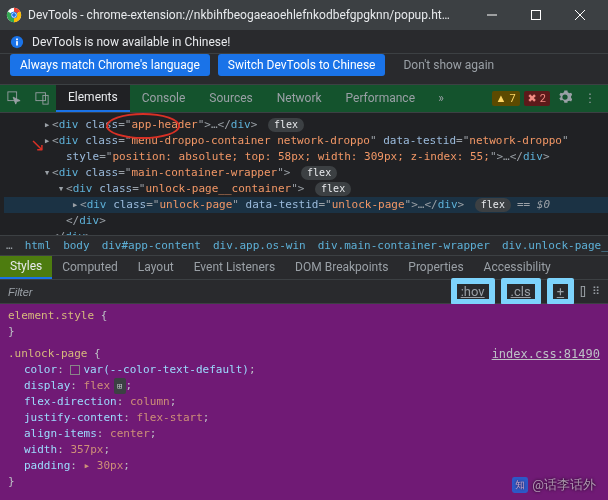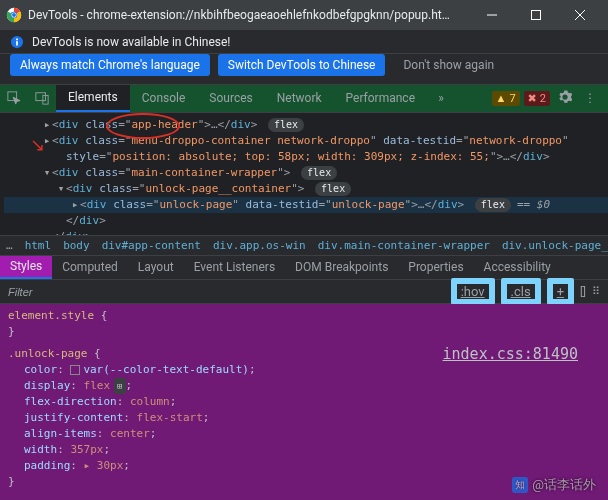--- a/index.html
+++ b/index.html
@@ -176,21 +176,21 @@
   .subtabbar {
     height: 28px;
     background:#292a2d;
     display:flex; align-items:center;
     border-bottom: 1px solid #3c4043;
   }
   .subtab {
     padding: 0 10px; height:100%; display:flex; align-items:center;
     color:#9aa0a6; font-size:12px; cursor:pointer;
   }
-  .subtab.active { color:#e8eaed; border-bottom: 2px solid #1a73e8; background:#a21caf; }
+  .subtab.active { color:#e8eaed; border-bottom: 2px solid #1a73e8; background:#4d7c0f; }
 
   
   .filterrow {
     height: 24px;
     background:#292a2d;
     display:flex; align-items:center;
     border-bottom: 1px solid #3c4043;
     font-size: 11px;
   }
   .filterrow input {
@@ -214,23 +214,23 @@
     color:#bdc1c6;
     flex:1;
     position:relative;
   }
   .css-sel { color:#d7ba7d; }
   .css-prop { color:#9cdcfe; }
   .css-val  { color:#ce9178; }
   .css-var  { color:#9cdcfe; }
   .css-brace { color:#bdc1c6; }
   .css-link {
-    position:absolute; right:22px;
+    position:absolute; right:0;
     color:#bdc1c6; text-decoration: underline;
-    font-size: 15px;
+    font-size: 12px;
   }
   .swatch {
     display:inline-block; width:10px; height:10px;
     border:1px solid #888; vertical-align:middle;
     margin-right:3px;
   }
   .flexbadge {
     display:inline-block; background:#3c4043; color:#bdc1c6;
     padding:0 3px; border-radius:2px; font-size:9px; margin-left:4px;
     vertical-align: middle;

